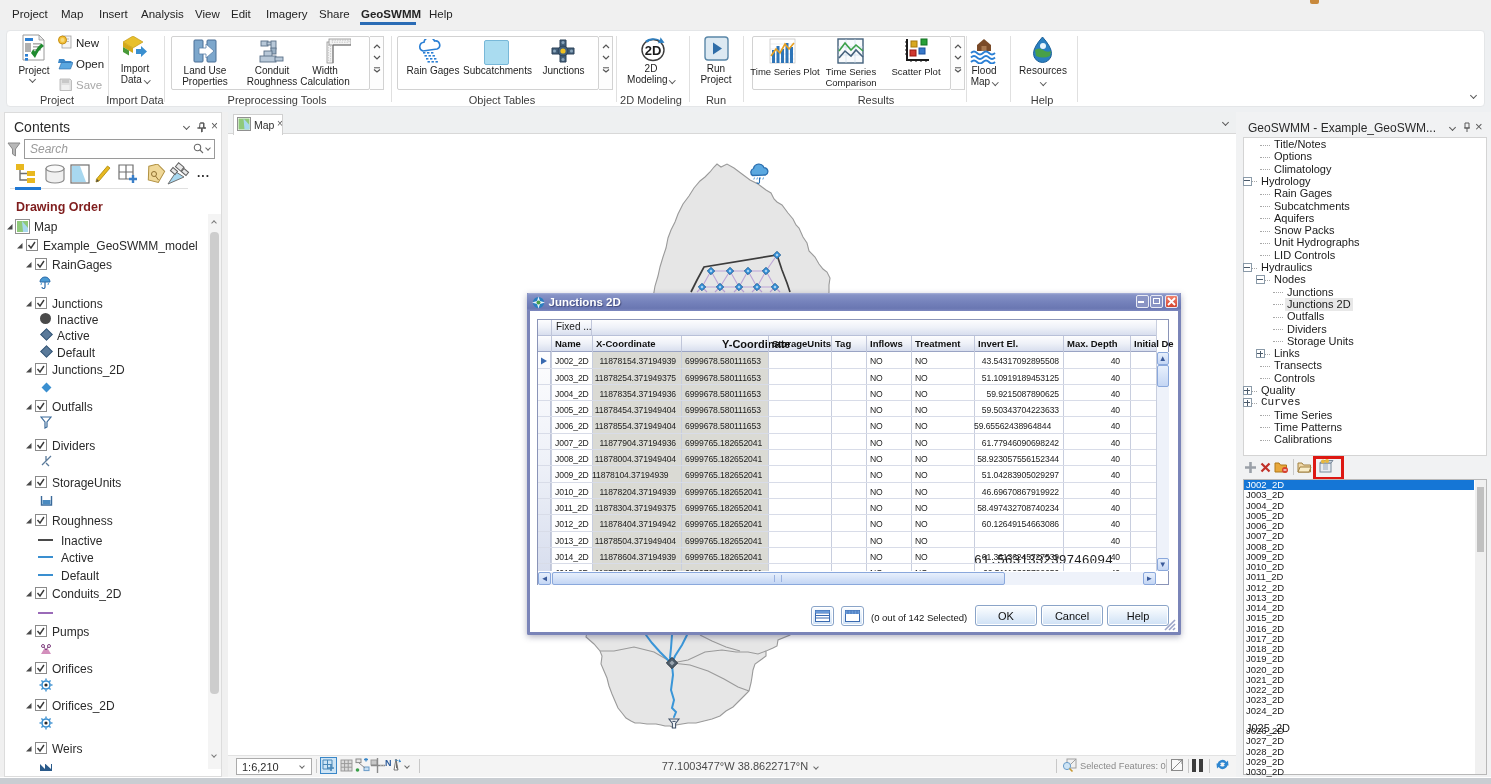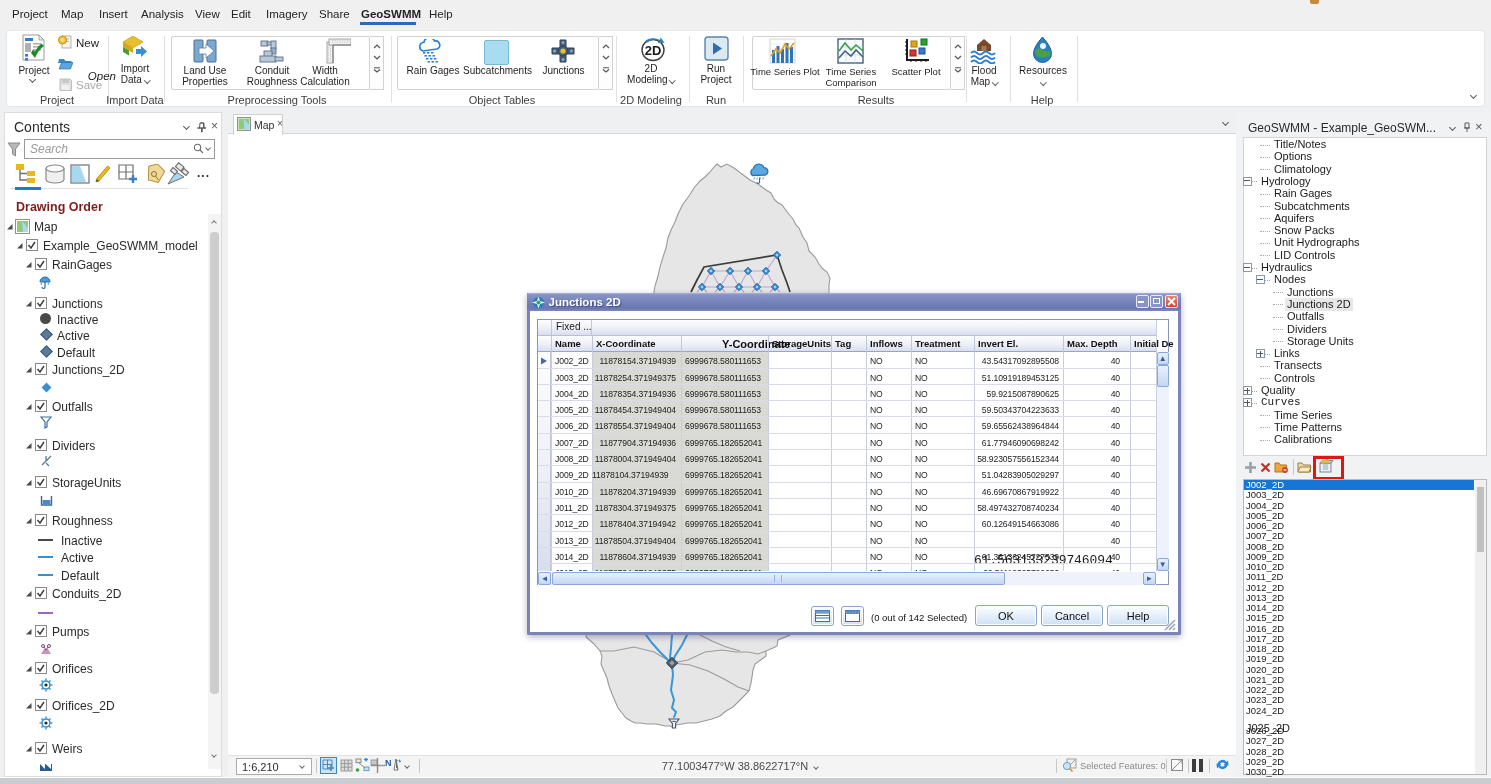--- a/index.html
+++ b/index.html
@@ -69,21 +69,21 @@
 <line x1="6" y1="4" x2="11" y2="4" stroke="#b8b8b8"></line>
     <line x1="6" y1="6.5" x2="11" y2="6.5" stroke="#b8b8b8"></line>
 <circle cx="4.5" cy="5" r="4" fill="#f2c03c" stroke="#c89010"></circle>
     <circle cx="4.5" cy="5" r="2" fill="#f8da7a"></circle>
 </svg>
 <div class="rblabel" style="left:76px;top:38px;text-align:left;width:40px;font-size:11.5px;">New</div>
 <svg class="abs" style="left:58px;top:57px;" width="15" height="13" viewBox="0 0 15 13">
 <path d="M1 2 h5 l1.5 2 h6 v2 h-13.5 z" fill="#3a87c8"></path>
 <path d="M1 12 l2.5 -6.5 h11.5 l-2.5 6.5 z" fill="#5aa7e0" stroke="#2a6aa8" stroke-width="0.6"></path>
 </svg>
-<div class="rblabel" style="left:76px;top:71px;text-align:right;width:40px;font-size:11.5px;font-style:italic;">Open</div>
+<div class="rblabel" style="left:76px;top:59px;text-align:left;width:40px;font-size:11.5px;">Open</div>
 <svg class="abs" style="left:59px;top:78px;" width="13" height="13" viewBox="0 0 13 13">
 <path d="M1 1 h10 l1.5 1.5 v10 h-11.5 z" fill="#e0e0e0" stroke="#b0b0b0" stroke-width="0.8"></path>
 <rect x="3" y="1" width="7" height="4" fill="#c8c8c8"></rect>
     <rect x="2.5" y="7" width="8" height="5" fill="#f0f0f0"></rect>
 </svg>
 <div class="rblabel" style="left:76px;top:80px;text-align:left;width:40px;font-size:11.5px;color:#a8a8a8;">Save</div>
 <svg class="abs" style="left:122px;top:36px;" width="25" height="24" viewBox="0 0 25 24">
 <path d="M11 0 l10 6 -10 6 -10 -6 z" fill="#e8c02c" stroke="#b89010" stroke-width="0.6"></path>
 <path d="M1 6 l10 6 v5 l-10 -6 z" fill="#d4a818"></path>
 <path d="M1 11 l6 3.6 v5 l-6 -3.6 z" fill="#4a9a3a"></path>
@@ -902,21 +902,21 @@
 <div class="abs" style="left:870px;top:405.1px;font-size:8.6px;color:#1c1c1c;line-height:10px;white-space:nowrap;letter-spacing:-0.1px;">NO</div>
 <div class="abs" style="left:915px;top:405.1px;font-size:8.6px;color:#1c1c1c;line-height:10px;white-space:nowrap;letter-spacing:-0.1px;">NO</div>
 <div class="abs" style="left:974px;top:405.1px;width:85px;text-align:right;font-size:8.6px;color:#1c1c1c;line-height:10px;white-space:nowrap;letter-spacing:-0.1px;">59.50343704223633</div>
 <div class="abs" style="left:1063px;top:405.1px;width:57px;text-align:right;font-size:8.6px;color:#1c1c1c;line-height:10px;white-space:nowrap;letter-spacing:-0.1px;">40</div>
 <div class="abs" style="left:538px;top:432.7px;width:618px;height:1px;background:#d8dce8;"></div>
 <div class="abs" style="left:555px;top:421.4px;font-size:8.6px;color:#1c1c1c;line-height:10px;white-space:nowrap;letter-spacing:-0.1px;">J006_2D</div>
 <div class="abs" style="left:592px;top:421.4px;width:84px;text-align:right;font-size:8.6px;color:#1c1c1c;line-height:10px;white-space:nowrap;letter-spacing:-0.1px;">11878554.371949404</div>
 <div class="abs" style="left:685px;top:421.4px;font-size:8.6px;color:#1c1c1c;line-height:10px;white-space:nowrap;letter-spacing:-0.1px;">6999678.580111653</div>
 <div class="abs" style="left:870px;top:421.4px;font-size:8.6px;color:#1c1c1c;line-height:10px;white-space:nowrap;letter-spacing:-0.1px;">NO</div>
 <div class="abs" style="left:915px;top:421.4px;font-size:8.6px;color:#1c1c1c;line-height:10px;white-space:nowrap;letter-spacing:-0.1px;">NO</div>
-<div class="abs" style="left:974px;top:421.4px;width:85px;text-align:right;font-size:8.6px;color:#1c1c1c;line-height:10px;white-space:nowrap;letter-spacing:-0.1px;">59.65562438964844</div>
+<div class="abs" style="left:974px;top:421.4px;width:85px;font-size:8.6px;color:#1c1c1c;line-height:10px;white-space:nowrap;letter-spacing:-0.1px;">59.65562438964844</div>
 <div class="abs" style="left:1063px;top:421.4px;width:57px;text-align:right;font-size:8.6px;color:#1c1c1c;line-height:10px;white-space:nowrap;letter-spacing:-0.1px;">40</div>
 <div class="abs" style="left:538px;top:449.0px;width:618px;height:1px;background:#d8dce8;"></div>
 <div class="abs" style="left:555px;top:437.7px;font-size:8.6px;color:#1c1c1c;line-height:10px;white-space:nowrap;letter-spacing:-0.1px;">J007_2D</div>
 <div class="abs" style="left:592px;top:437.7px;width:84px;text-align:right;font-size:8.6px;color:#1c1c1c;line-height:10px;white-space:nowrap;letter-spacing:-0.1px;">11877904.37194936</div>
 <div class="abs" style="left:685px;top:437.7px;font-size:8.6px;color:#1c1c1c;line-height:10px;white-space:nowrap;letter-spacing:-0.1px;">6999765.182652041</div>
 <div class="abs" style="left:870px;top:437.7px;font-size:8.6px;color:#1c1c1c;line-height:10px;white-space:nowrap;letter-spacing:-0.1px;">NO</div>
 <div class="abs" style="left:915px;top:437.7px;font-size:8.6px;color:#1c1c1c;line-height:10px;white-space:nowrap;letter-spacing:-0.1px;">NO</div>
 <div class="abs" style="left:974px;top:437.7px;width:85px;text-align:right;font-size:8.6px;color:#1c1c1c;line-height:10px;white-space:nowrap;letter-spacing:-0.1px;">61.77946090698242</div>
 <div class="abs" style="left:1063px;top:437.7px;width:57px;text-align:right;font-size:8.6px;color:#1c1c1c;line-height:10px;white-space:nowrap;letter-spacing:-0.1px;">40</div>
 <div class="abs" style="left:538px;top:465.3px;width:618px;height:1px;background:#d8dce8;"></div>

